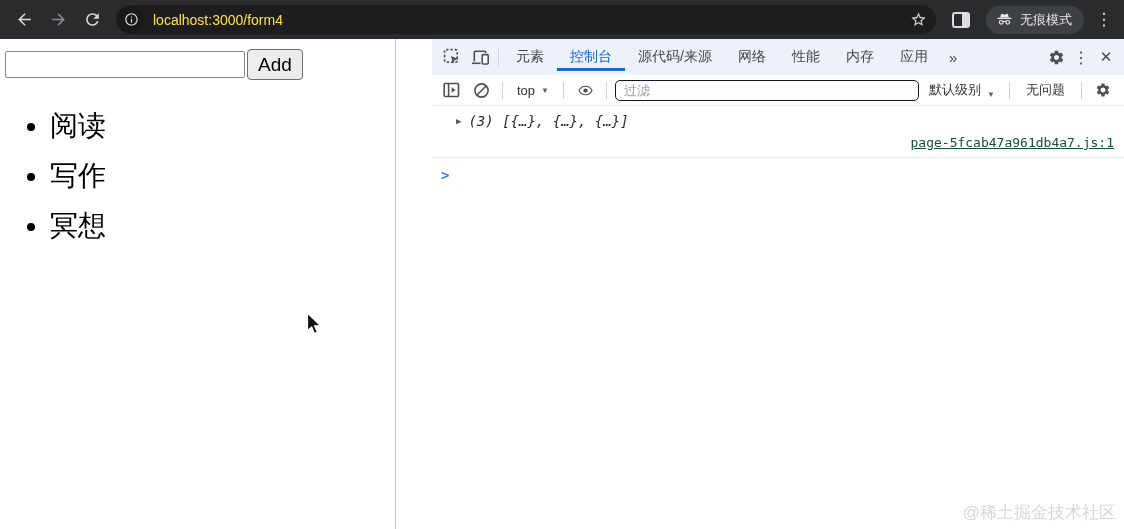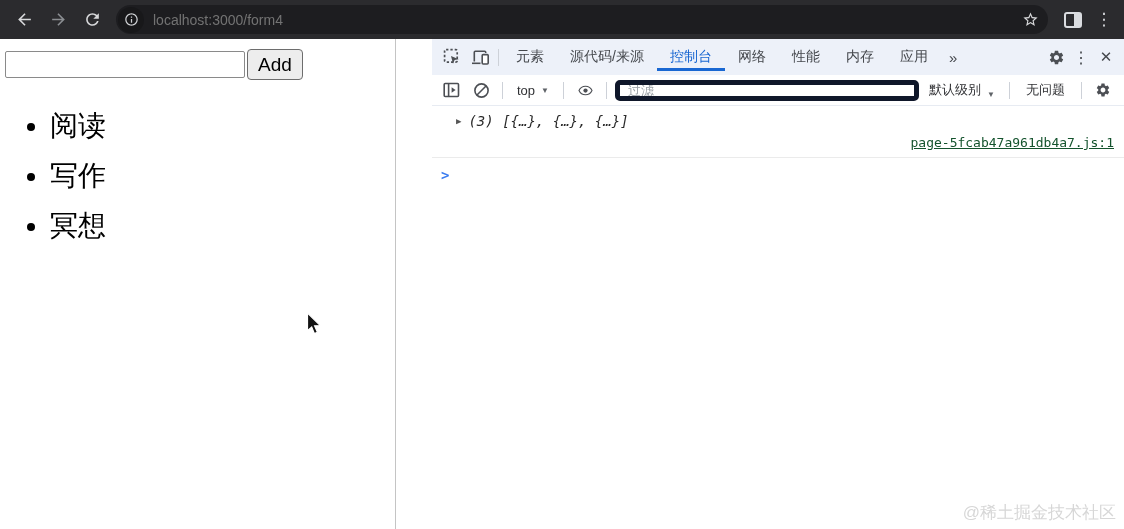--- a/index.html
+++ b/index.html
@@ -15,21 +15,21 @@
     padding:0 8px; gap:2px;
   }
   .nav-btn { width:32px; height:32px; display:flex; align-items:center; justify-content:center; border-radius:50%; flex:0 0 auto; }
   .nav-btn svg { width:19px; height:19px; }
   .omnibox {
     flex:1; height:29px; background:#1d1d20; border-radius:15px;
     display:flex; align-items:center; padding:0 4px 0 2px; margin:0 6px; min-width:0;
   }
   .info-circle { width:26px; height:26px; border-radius:50%; background:#18181a; display:flex; align-items:center; justify-content:center; flex:0 0 auto; }
   .info-circle svg { width:15px; height:15px; }
-  .url-text { color:#737373; font-size:14px; margin-left:9px; white-space:nowrap; }
+  .url-text { color:#fde047; font-size:14px; margin-left:9px; white-space:nowrap; }
   .omnibox .spacer { flex:1; }
   .star-btn { width:28px; height:28px; display:flex; align-items:center; justify-content:center; flex:0 0 auto; }
   .star-btn svg { width:17px; height:17px; }
   .sidepanel-btn { width:34px; height:32px; display:flex; align-items:center; justify-content:center; flex:0 0 auto; }
   .sidepanel-glyph { width:18px; height:16px; border:2px solid #dadce0; border-radius:3px; position:relative; }
   .sidepanel-glyph::after { content:""; position:absolute; top:0; right:0; width:6px; height:12px; background:#dadce0; }
   .incog-pill {
     height:28px; background:#3e4144; border-radius:14px; display:flex; align-items:center;
     padding:0 12px 0 10px; gap:7px; margin:0 6px; flex:0 0 auto;
   }
@@ -79,21 +79,21 @@
   .dt-kebab { color:#45484d; font-size:16px; width:22px; text-align:center; }
 
   .dt-toolbar {
     height:31px; display:flex; align-items:center; padding:0 8px 0 6px; gap:4px;
     border-bottom:1px solid #e7ebf2; flex:0 0 auto; background:#fff;
   }
   .dt-toolbar .dt-icon { width:26px; height:24px; }
   .ctx-select { display:flex; align-items:center; gap:6px; padding:0 6px; font-size:13px; color:#303134; }
   .caret { font-size:8px; color:#5f6368; }
   .filter-input {
-    flex:1; height:21px; border:5px solid #0f172a; border-radius:5px; padding:0 8px;
+    flex:1; height:21px; border:1px solid #0f172a; border-radius:5px; padding:0 8px;
     font-size:13px; color:#0f172a; min-width:40px; max-width:322px;
     font-family:"Liberation Sans",sans-serif;
   }
   .filter-input::placeholder { color:#9aa0a6; }
   .levels { display:flex; align-items:flex-end; gap:6px; padding:0 6px; font-size:13px; color:#303134; white-space:nowrap; }
   .issues { font-size:13px; color:#303134; padding:0 8px; white-space:nowrap; }
 
   .console-area { flex:1; font-family:"DejaVu Sans Mono","Liberation Mono",monospace; overflow:hidden; }
   .console-row {
     display:flex; align-items:flex-start; padding:7px 10px 7px 24px;
@@ -139,20 +139,30 @@
     <span class="spacer"></span>
     <div class="star-btn">
       <svg viewBox="0 0 24 24">
           <path fill="#d8d9db" d="M22 9.24l-7.19-.62L12 2 9.19 8.63 2 9.24l5.46 4.73L5.82 21 12 17.27 18.18 21l-1.63-7.03L22 9.24zM12 15.4l-3.76 2.27 1-4.28-3.32-2.88 4.38-.38L12 6.1l1.71 4.04 4.38.38-3.32 2.88 1 4.28L12 15.4z"></path>
         </svg>
     </div>
   </div>
   <div class="sidepanel-btn">
     <div class="sidepanel-glyph"></div>
   </div>
+  <div class="incog-pill">
+    <svg viewBox="0 0 24 24">
+      <path fill="#e8eaed" d="M7.2 4.6 5.8 9h12.4l-1.4-4.4c-.2-.6-.8-.9-1.4-.7L12 5.2 8.6 3.9c-.6-.2-1.2.1-1.4.7z"></path>
+      <rect x="2" y="9.6" width="20" height="1.8" rx=".9" fill="#e8eaed"></rect>
+      <circle cx="7.4" cy="16" r="2.6" fill="none" stroke="#e8eaed" stroke-width="1.7"></circle>
+      <circle cx="16.6" cy="16" r="2.6" fill="none" stroke="#e8eaed" stroke-width="1.7"></circle>
+      <path d="M10 15.2q2-1.3 4 0" fill="none" stroke="#e8eaed" stroke-width="1.5"></path>
+    </svg>
+    <span class="incog-label">无痕模式</span>
+  </div>
   <div class="kebab">⋮</div>
 </div>
 
 <div class="content">
 
   <div class="page">
     <div class="form-row">
       <input class="todo-input" type="text" value="" style="">
       <button class="add-btn">Add</button>
     </div>
@@ -174,22 +184,22 @@
       </div>
       <div class="dt-icon">
         <svg width="19" height="17" viewBox="0 0 19 17">
           <path d="M3.3 12.5 V3.2 a1 1 0 0 1 1-1 h9.4 a1 1 0 0 1 1 1 V4" fill="none" stroke="#4c4f54" stroke-width="1.6"></path>
           <path d="M1 14.3 h8.5" stroke="#4c4f54" stroke-width="1.6"></path>
           <rect x="11.2" y="5.6" width="6" height="9.4" rx="1" fill="#fff" stroke="#4c4f54" stroke-width="1.6"></rect>
         </svg>
       </div>
       <div class="vsep"></div>
       <div class="tab">元素</div>
+      <div class="tab selected">控制台</div>
       <div class="tab">源代码/来源</div>
-      <div class="tab selected">控制台</div>
       <div class="tab">网络</div>
       <div class="tab">性能</div>
       <div class="tab">内存</div>
       <div class="tab">应用</div>
       <div class="more-tabs">»</div>
       <div class="spacer"></div>
       <div class="dt-icon">
         <svg width="17" height="17" viewBox="0 0 24 24">
             <path fill="#4c4f54" d="M19.14 12.94c.04-.3.06-.61.06-.94 0-.32-.02-.64-.07-.94l2.03-1.58c.18-.14.23-.41.12-.61l-1.92-3.32c-.12-.22-.37-.29-.59-.22l-2.39.96c-.5-.38-1.03-.7-1.62-.94l-.36-2.54c-.04-.24-.24-.41-.48-.41h-3.84c-.24 0-.43.17-.47.41l-.36 2.54c-.59.24-1.13.57-1.62.94l-2.39-.96c-.22-.08-.47 0-.59.22L2.74 8.87c-.12.21-.08.47.12.61l2.03 1.58c-.05.3-.09.63-.09.94s.02.64.07.94l-2.03 1.58c-.18.14-.23.41-.12.61l1.92 3.32c.12.22.37.29.59.22l2.39-.96c.5.38 1.03.7 1.62.94l.36 2.54c.05.24.24.41.48.41h3.84c.24 0 .44-.17.47-.41l.36-2.54c.59-.24 1.13-.56 1.62-.94l2.39.96c.22.08.47 0 .59-.22l1.92-3.32c.12-.22.07-.47-.12-.61l-2.01-1.58zM12 15.6c-1.98 0-3.6-1.62-3.6-3.6s1.62-3.6 3.6-3.6 3.6 1.62 3.6 3.6-1.62 3.6-3.6 3.6z"></path>
           </svg>

